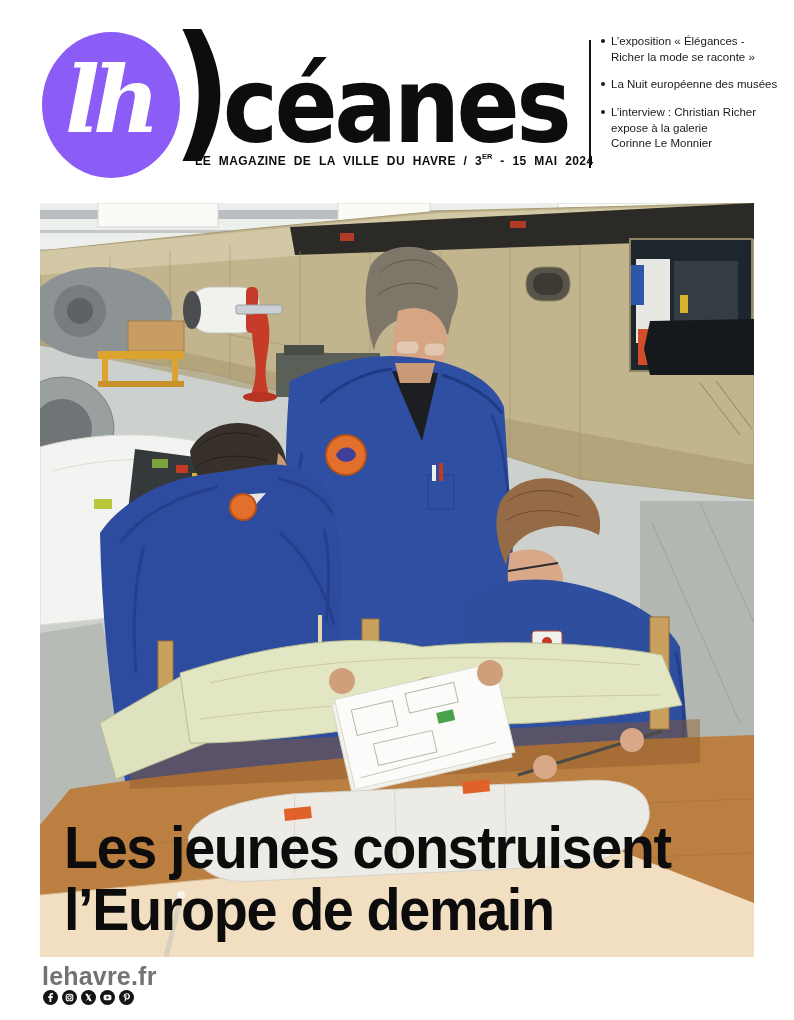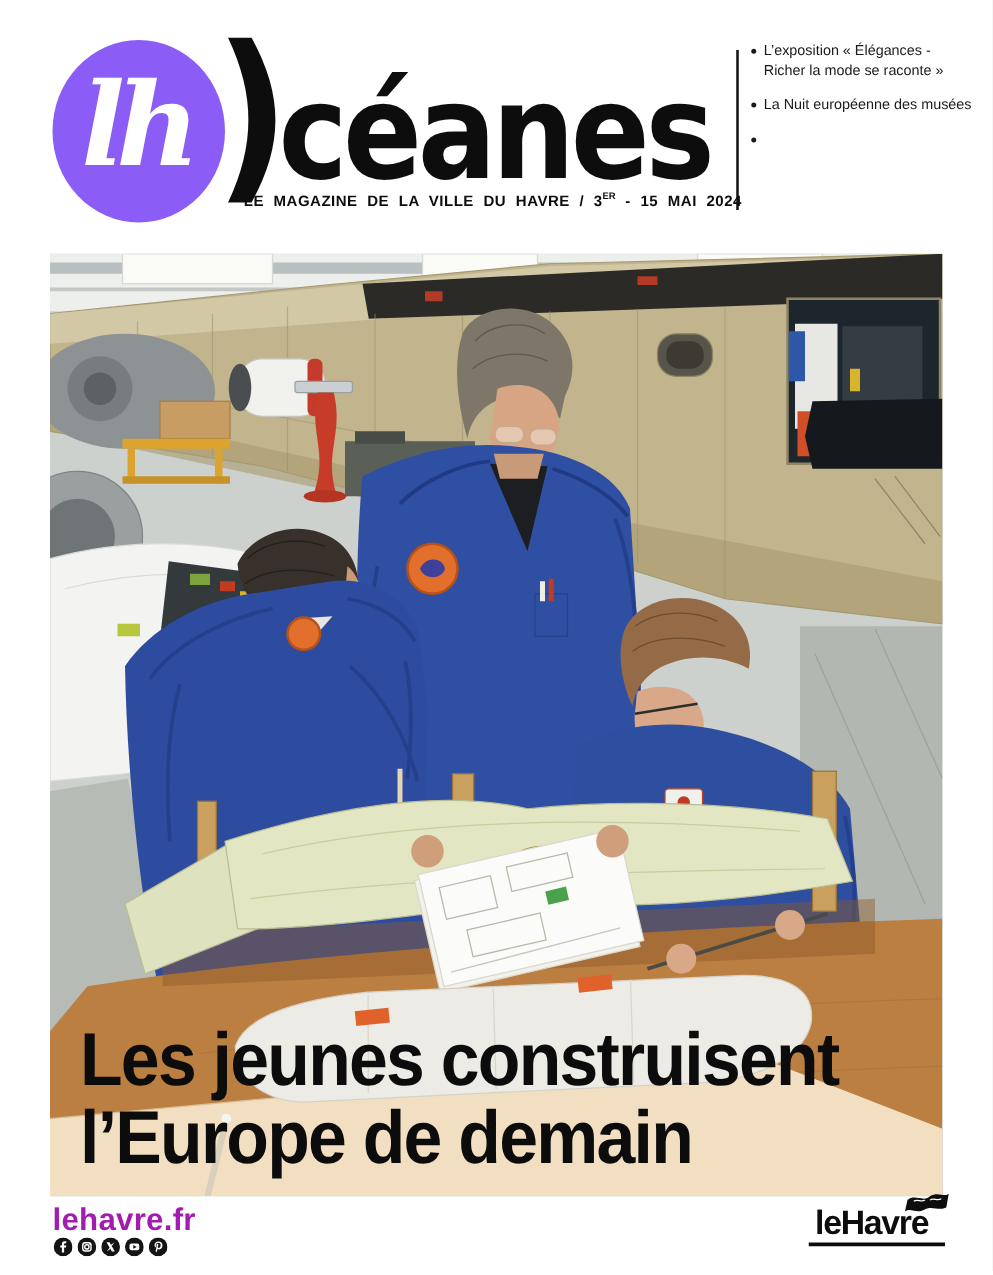--- a/index.html
+++ b/index.html
@@ -31,21 +31,21 @@
   .photo{position:absolute;left:40px;top:203px;width:714px;height:754px;overflow:hidden;background:#ccd1ce;}
   .photo svg{display:block;}
 
   
   .headline{position:absolute;left:64px;top:817px;transform:scaleX(.93);transform-origin:left top;
             font-weight:700;font-size:60px;line-height:62px;letter-spacing:-1.5px;color:#0c0c0c;
             white-space:nowrap;}
 
   
   .site-url{position:absolute;left:42px;top:962px;font-size:25px;font-weight:800;
-            letter-spacing:.2px;color:#a21caf;}
+            letter-spacing:.2px;color:#737373;}
   .social{position:absolute;left:43px;top:990px;display:flex;gap:4px;}
   .social svg{display:block;}
   .brand{position:absolute;left:647px;top:962px;width:109px;}
   .brand-text{font-size:27px;font-weight:800;letter-spacing:-1px;color:#0d0d0d;line-height:1.2;
               padding-left:5px;border-bottom:3px solid #0d0d0d;display:block;}
   .brand-flag{position:absolute;right:-4px;top:-8px;}
 </style>
 </head>
 <body>
 
@@ -73,20 +73,25 @@
         </span>
       </li>
       <li>
         <span class="dot"></span>
         <span>
           <span class="hl-line">La Nuit européenne des musées</span>
         </span>
       </li>
       <li>
         <span class="dot"></span>
+        <span>
+          <span class="hl-line">L’interview : Christian Richer</span>
+          <span class="hl-line">expose à la galerie</span>
+          <span class="hl-line">Corinne Le Monnier</span>
+        </span>
       </li>
     </ul>
   </header>
 
   <div class="photo">
     <svg width="714" height="754" viewBox="0 0 714 754" xmlns="http://www.w3.org/2000/svg">
 
       <g>
         <rect x="0" y="0" width="714" height="754" fill="#ccd1ce"></rect>
         <rect x="0" y="0" width="714" height="46" fill="#edefec"></rect>
@@ -304,21 +309,14 @@
       <circle cx="7.5" cy="7.5" r="7.5" fill="#141414"></circle>
       <rect x="3.6" y="4.8" width="7.8" height="5.4" rx="1.6" fill="#ffffff"></rect>
       <path d="M6.6,6 L9.4,7.5 L6.6,9 Z" fill="#141414"></path>
     </svg>
     <svg width="15" height="15" viewBox="0 0 15 15">
       <circle cx="7.5" cy="7.5" r="7.5" fill="#141414"></circle>
       <path d="M7.8,3.2 C5.8,3.2 4.6,4.5 4.6,6 C4.6,6.9 5,7.7 5.7,8 C5.8,7.6 5.9,7.2 5.9,7.2 C5.9,7.2 5.6,6.8 5.6,6.2 C5.6,5 6.5,4.2 7.7,4.2 C8.8,4.2 9.5,4.9 9.5,5.9 C9.5,7.2 8.9,8.3 8,8.3 C7.5,8.3 7.1,7.9 7.2,7.4 C7.4,6.8 7.7,6.1 7.7,5.7 C7.7,5.3 7.5,5 7.1,5 C6.6,5 6.2,5.6 6.2,6.3 C6.2,6.7 6.3,7 6.3,7 L5.7,9.8 C5.5,10.6 5.7,11.7 5.7,11.8 L6,11.8 C6.1,11.7 6.7,10.7 6.9,10 L7.2,8.9 C7.4,9.3 7.9,9.5 8.4,9.5 C9.9,9.5 11,8.1 11,6.2 C11,4.5 9.7,3.2 7.8,3.2 Z" fill="#ffffff"></path>
     </svg>
   </div>
 
-  <div class="brand">
-    <svg class="brand-flag" width="36" height="18" viewBox="0 0 36 18">
-      <path d="M2,6 C8,1 14,8 20,3 C26,-1 32,4 35,1 L33,12 C27,15 21,10 15,14 C9,17 5,12 0,15 Z" fill="#0d0d0d"></path>
-      <path d="M7,7 C10,5 13,8 16,6 M20,6 C23,4 26,7 29,5" stroke="#ffffff" stroke-width="1" fill="none"></path>
-    </svg>
-    <span class="brand-text">leHavre</span>
-  </div>
 
 </div>
 
 </body></html>

